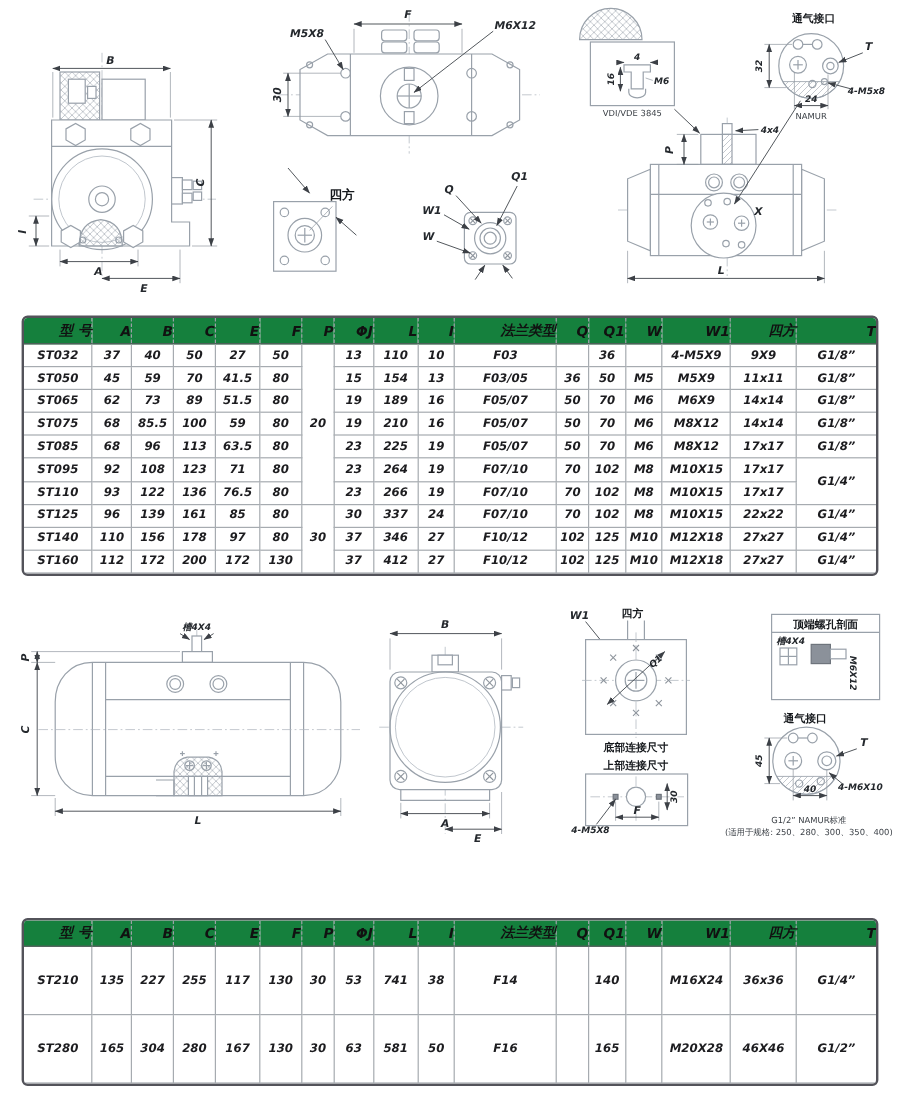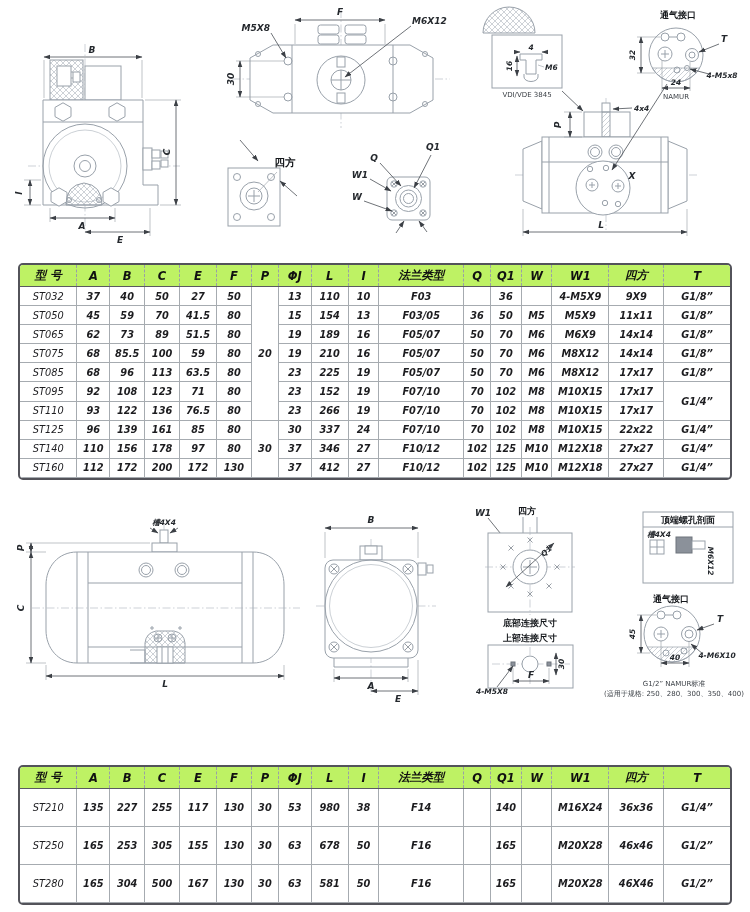--- a/index.html
+++ b/index.html
@@ -23,26 +23,26 @@
   text.zh  {font:bold 10.5px "DejaVu Sans",sans-serif;fill:#15181c;}
   text.zhs {font:bold 9px "DejaVu Sans",sans-serif;fill:#15181c;}
   text.cap {font:7px "DejaVu Sans",sans-serif;fill:#3a3f45;}
 
   
   .table-wrap{position:absolute;left:18px;width:714px;border:2px solid #53535a;
               border-radius:5px;overflow:hidden;background:#fff;box-sizing:border-box;}
   #t1{top:263px;height:217px;}
   #t2{top:765px;height:140px;}
   table.spec{width:100%;height:100%;border-collapse:collapse;table-layout:fixed;}
-  table.spec th{background:#bef264;font:italic bold 11.5px "DejaVu Sans",sans-serif;color:#111;
-                border-left:1px dashed #9aa0a6;border-bottom:1.5px solid #5a5a60;padding:3px 0;text-align:center;}
+  table.spec th{background:#15803d;font:italic bold 11.5px "DejaVu Sans",sans-serif;color:#111;
+                border-left:1px dashed #9aa0a6;border-bottom:1.5px solid #5a5a60;padding:3px 0;text-align:right;}
   table.spec th:first-child{border-left:none;}
   table.spec td{font:italic 600 9.8px "DejaVu Sans",sans-serif;color:#1c1c1f;text-align:center;
                 border:1px solid #a6abb0;padding:0;}
-  table.spec td.model{font-weight:normal;}
+  table.spec td.model{font-weight:bold;}
   table.spec tr.group-break td{border-top:1.8px solid #5a5a60;}
   table.spec tr td:first-child{border-left:none;}
   table.spec tr td:last-child{border-right:none;}
 </style>
 </head>
 <body>
 
 <div id="screen">
 
 <svg id="top-svg" width="750" height="262" viewBox="0 0 750 262">
@@ -422,21 +422,21 @@
             <td>G1/8”</td>
           </tr>
           <tr>
             <td class="model">ST095</td>
             <td>92</td>
             <td>108</td>
             <td>123</td>
             <td>71</td>
             <td>80</td>
             <td>23</td>
-            <td>152</td>
+            <td>264</td>
             <td>19</td>
             <td>F07/10</td>
             <td>70</td>
             <td>102</td>
             <td>M8</td>
             <td>M10X15</td>
             <td>17x17</td>
             <td rowspan="2">G1/4”</td>
           </tr>
           <tr>
@@ -751,54 +751,35 @@
         <tbody>
           <tr>
             <td class="model">ST210</td>
             <td>135</td>
             <td>227</td>
             <td>255</td>
             <td>117</td>
             <td>130</td>
             <td>30</td>
             <td>53</td>
-            <td>980</td>
+            <td>741</td>
             <td>38</td>
             <td>F14</td>
             <td></td>
             <td>140</td>
             <td></td>
             <td>M16X24</td>
             <td>36x36</td>
             <td>G1/4”</td>
           </tr>
           <tr>
-            <td class="model">ST250</td>
-            <td>165</td>
-            <td>253</td>
-            <td>305</td>
-            <td>155</td>
-            <td>130</td>
-            <td>30</td>
-            <td>63</td>
-            <td>678</td>
-            <td>50</td>
-            <td>F16</td>
-            <td></td>
-            <td>165</td>
-            <td></td>
-            <td>M20X28</td>
-            <td>46x46</td>
-            <td>G1/2”</td>
-          </tr>
-          <tr>
             <td class="model">ST280</td>
             <td>165</td>
             <td>304</td>
-            <td>500</td>
+            <td>280</td>
             <td>167</td>
             <td>130</td>
             <td>30</td>
             <td>63</td>
             <td>581</td>
             <td>50</td>
             <td>F16</td>
             <td></td>
             <td>165</td>
             <td></td>

